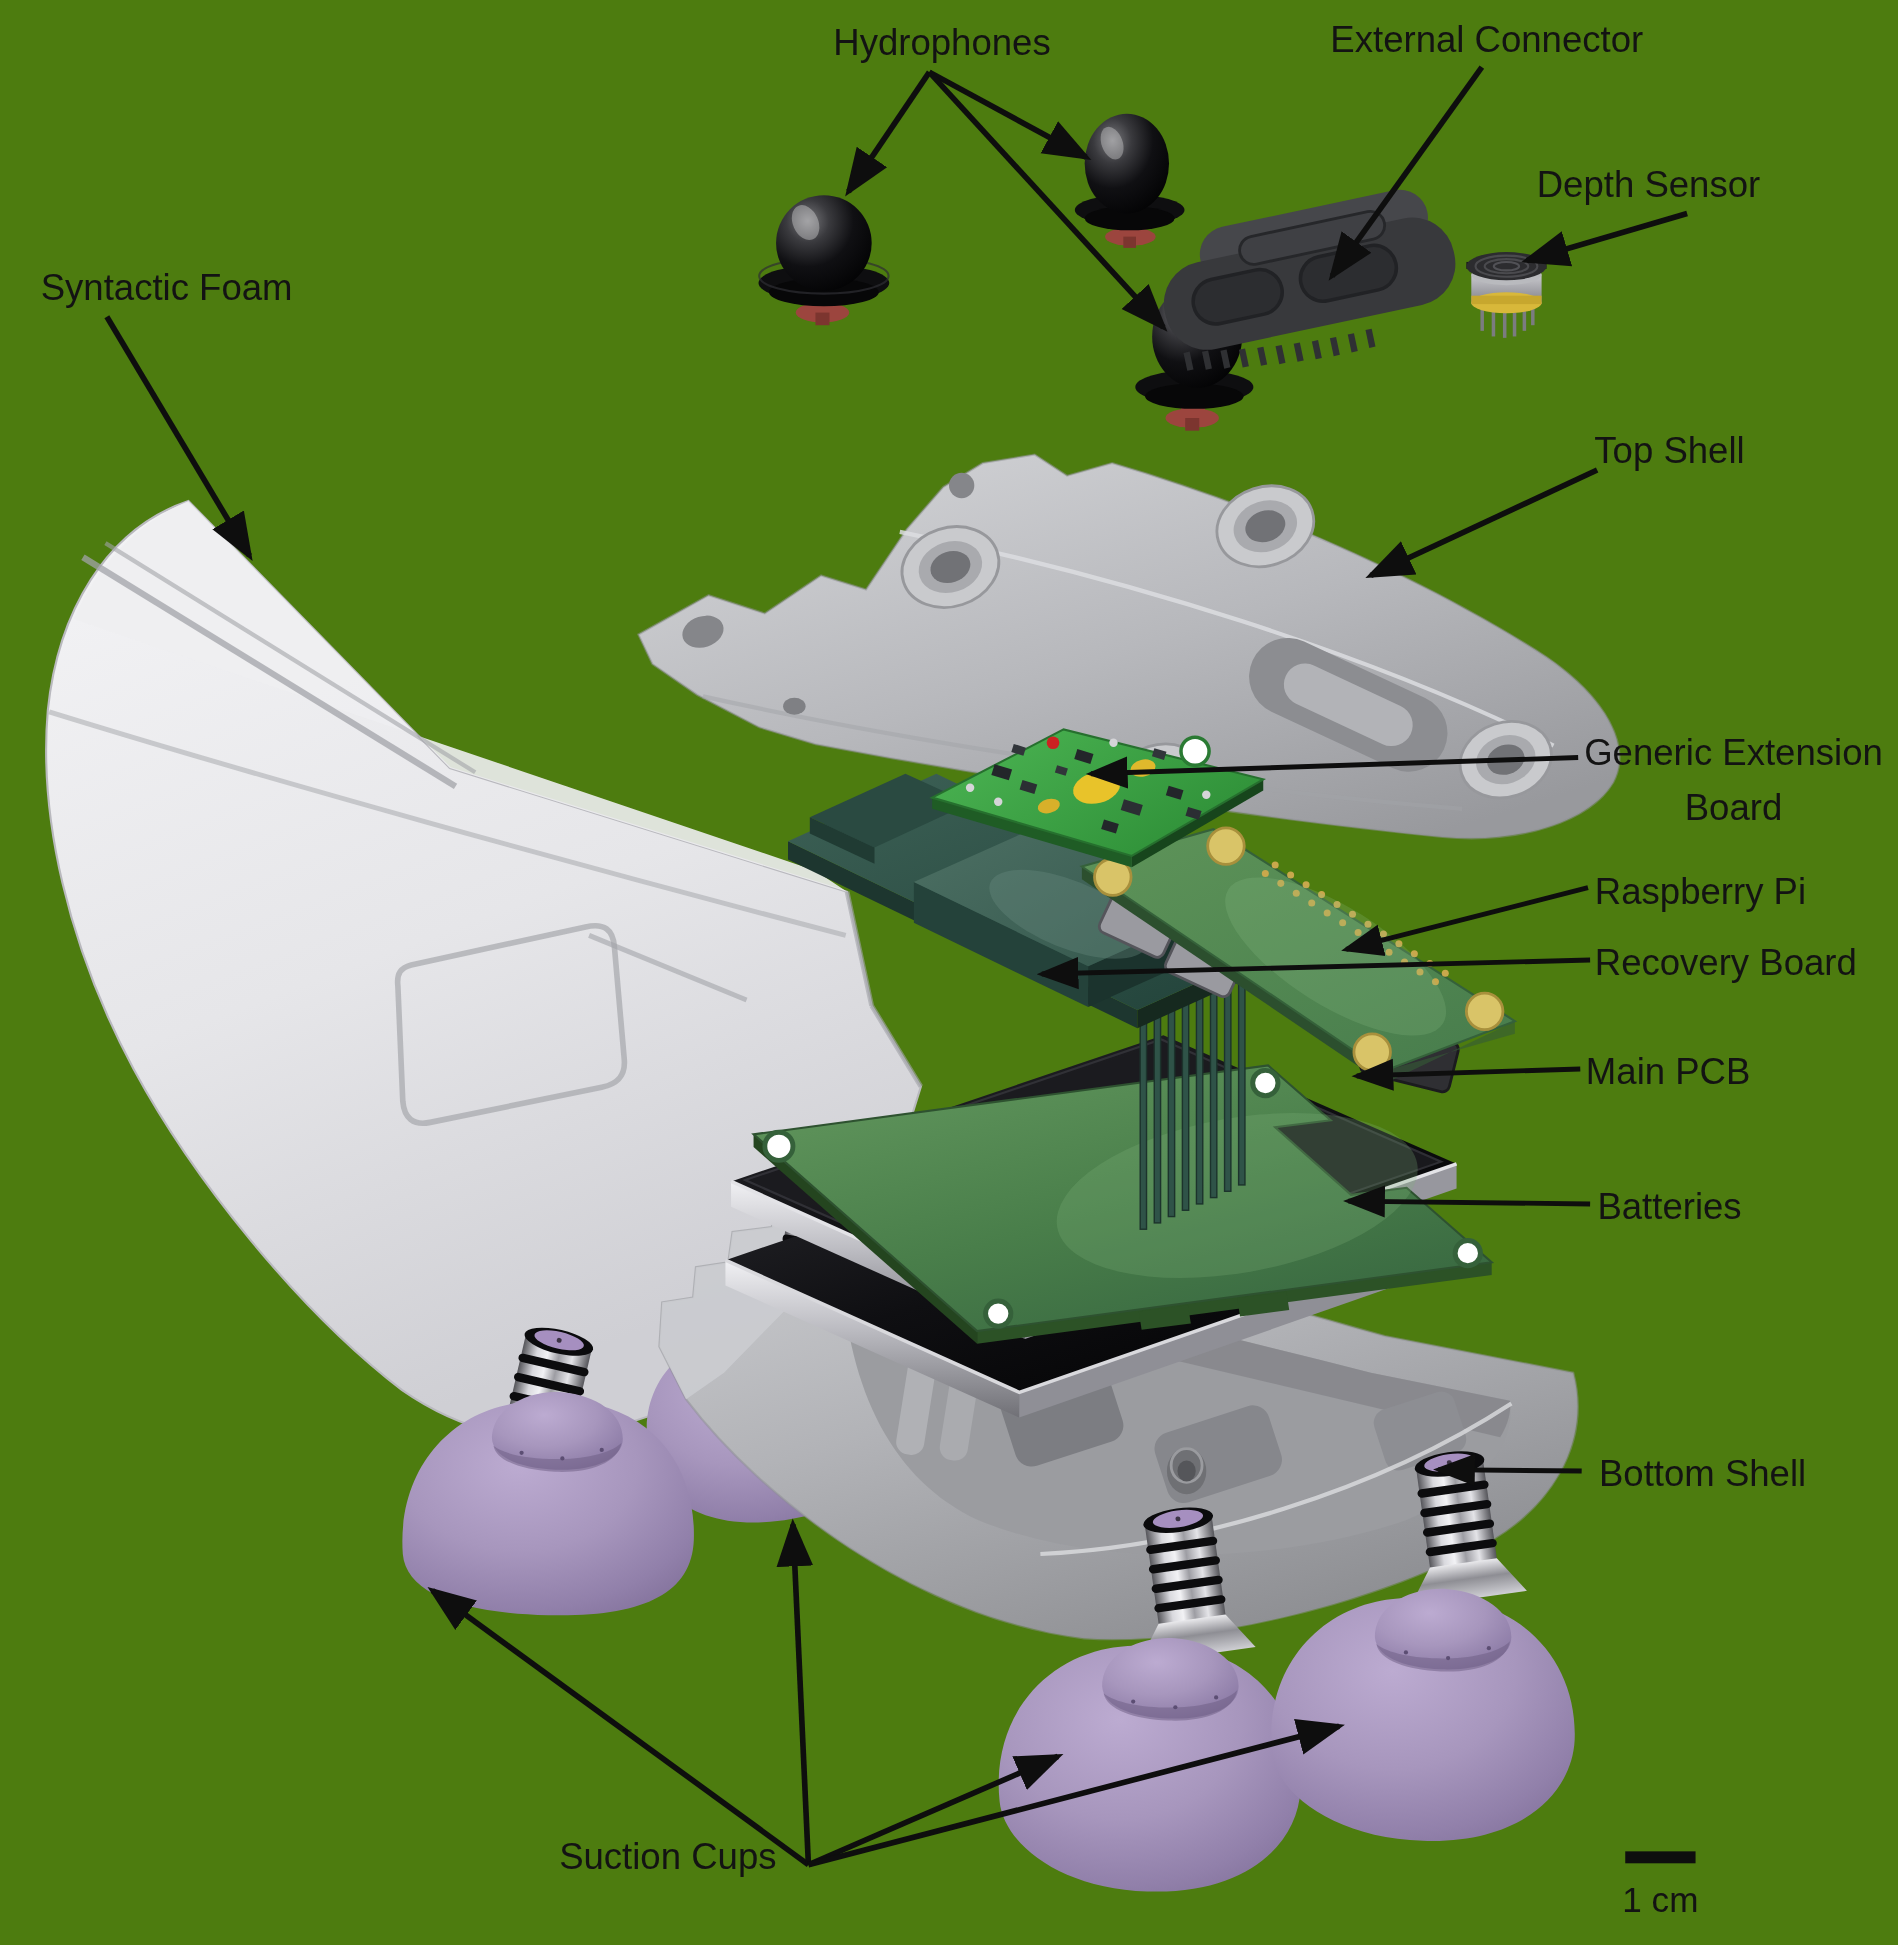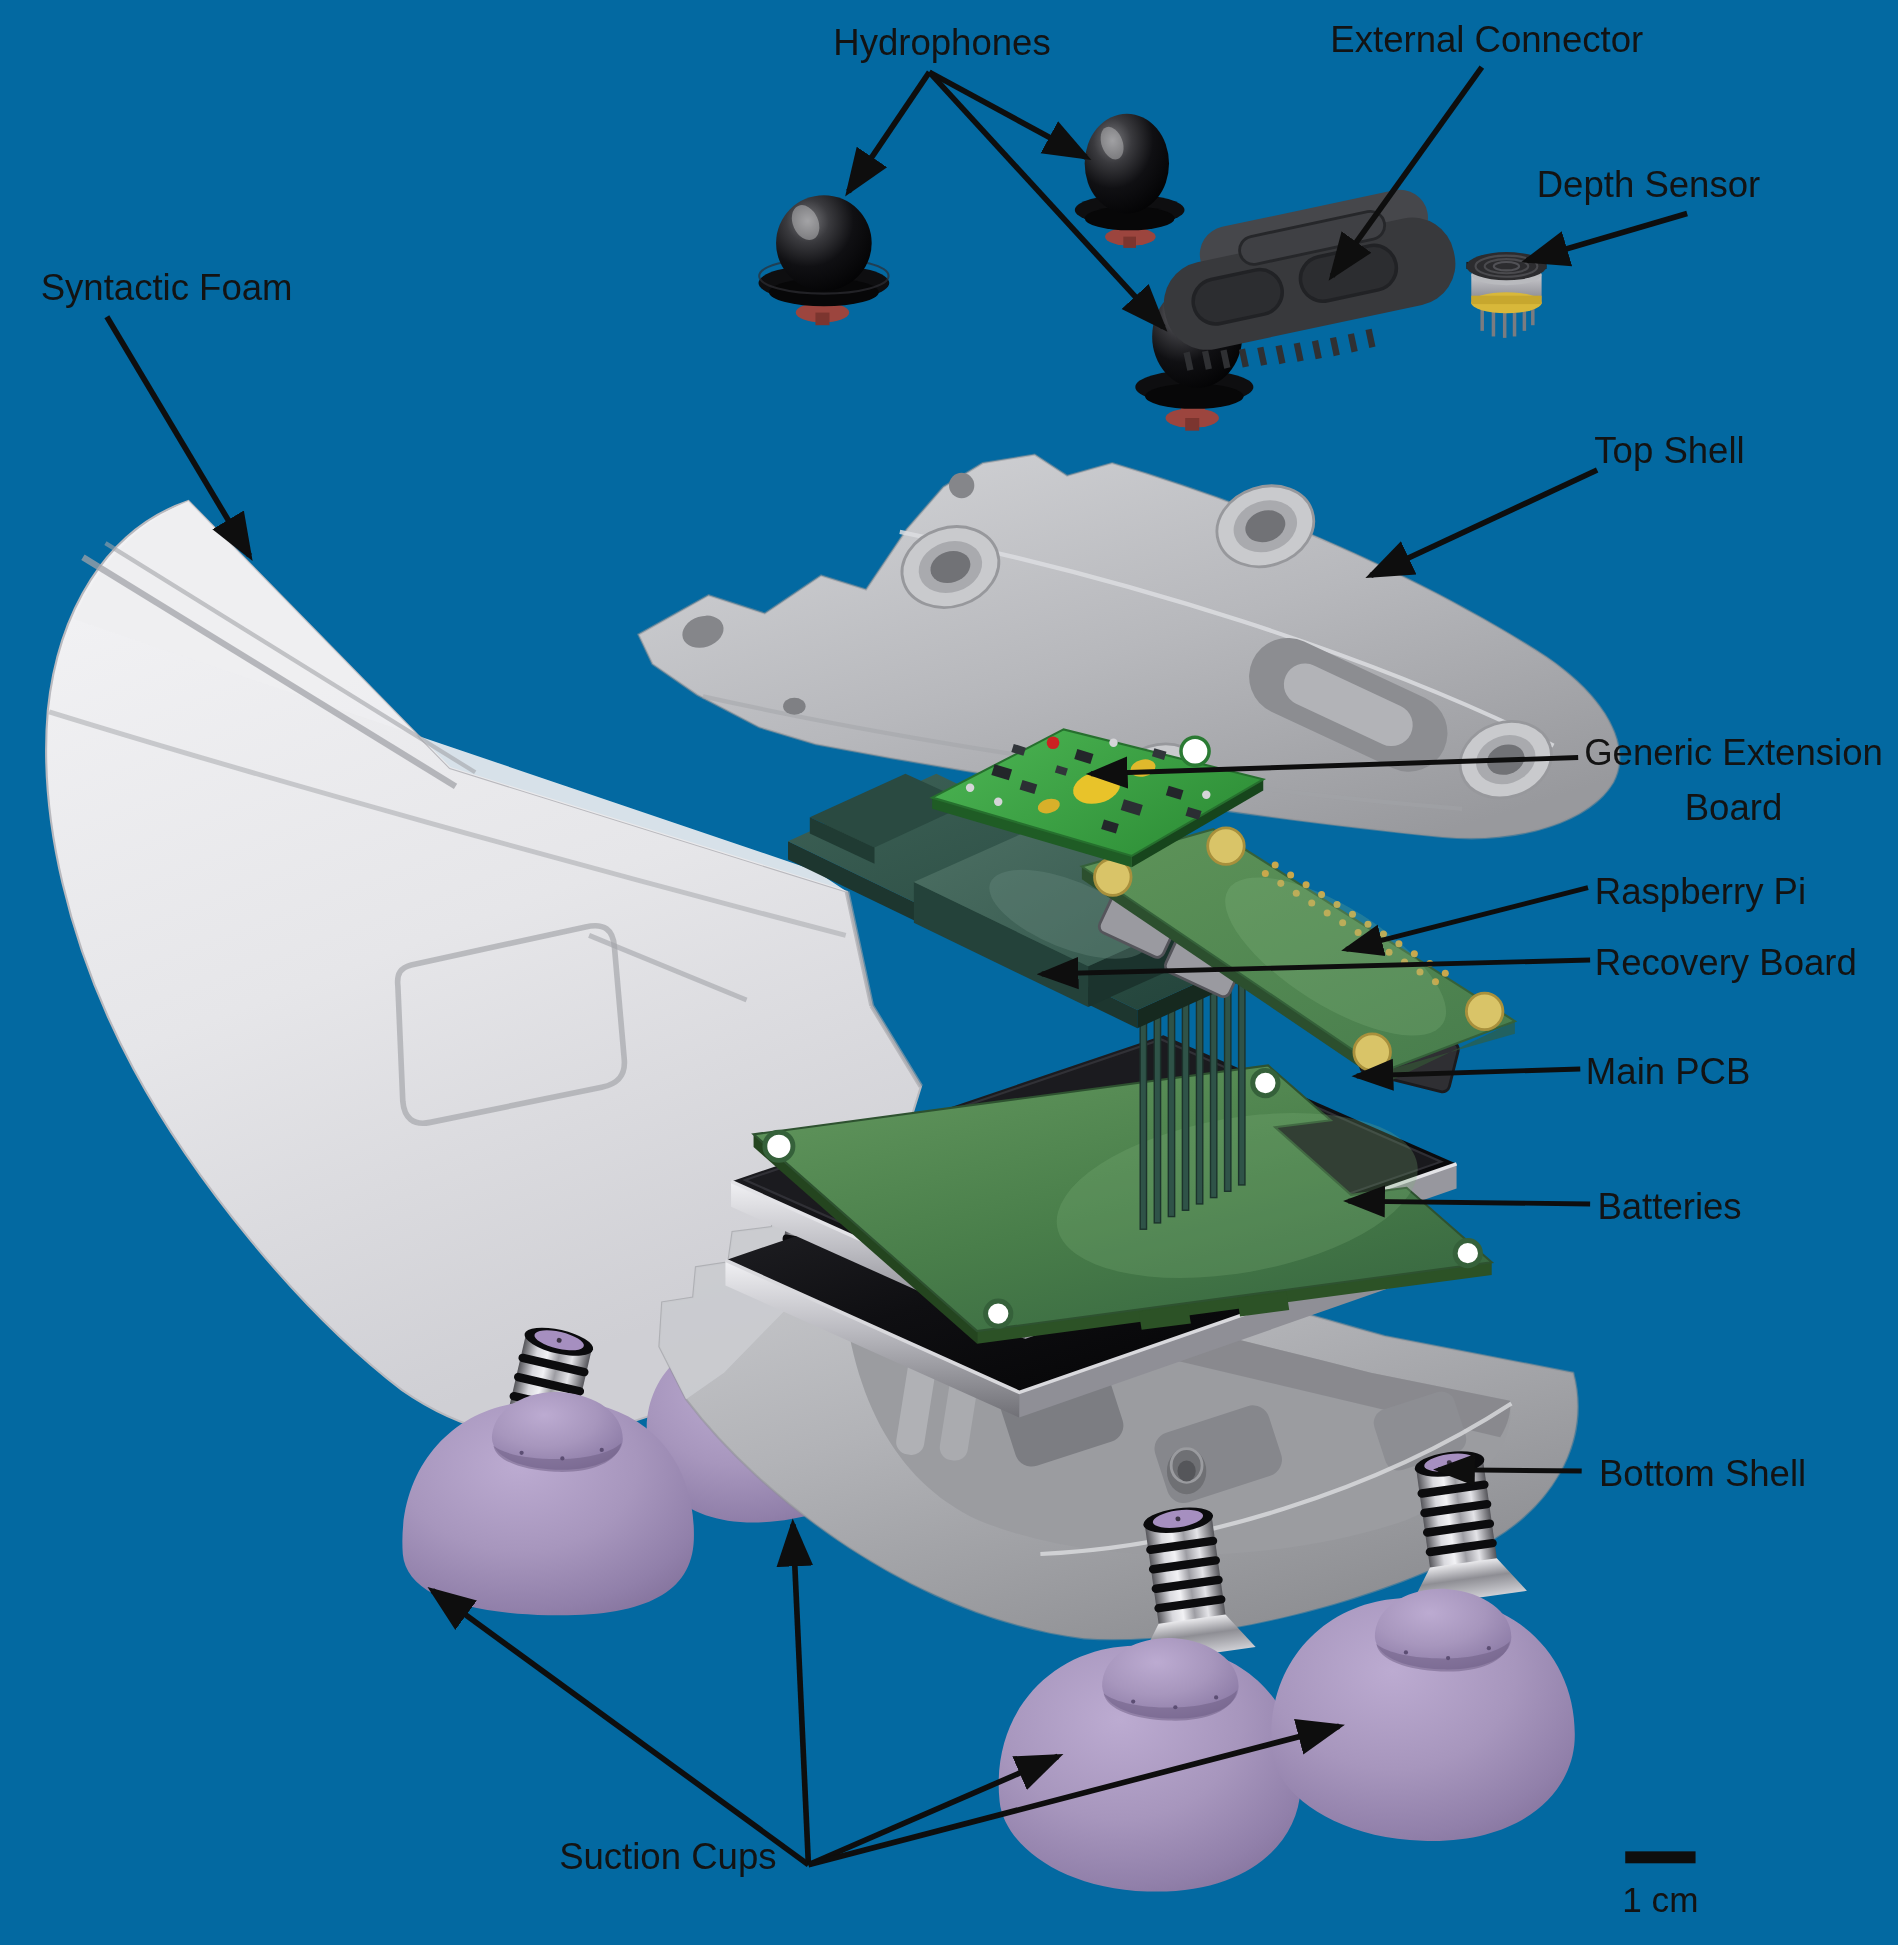--- a/index.html
+++ b/index.html
@@ -1,16 +1,16 @@
 <!DOCTYPE html>
 <html style="font-size:11.2px"><head>
 <meta charset="utf-8">
 <style>
   html,body{margin:0;padding:0;background:#ffffff;}
-  .stage{width:1898px;height:1946px;position:relative;background:#0369a1;overflow:hidden;}
+  .stage{width:1898px;height:1946px;position:relative;background:#4d7c0f;overflow:hidden;}
   svg{display:block;}
   text{font-family:"Liberation Sans", sans-serif;}
   .lbl{font-size:52px;fill:#131313;}
   .lbl-small{font-size:50px;fill:#131313;}
   .engrave{font-size:26px;fill:#84858a;opacity:.9;}
   .arrow{stroke:#0e0e0e;stroke-width:8;fill:none;}
   .arrow-thin{stroke:#0e0e0e;stroke-width:7;fill:none;}
   .crease{stroke:#a2a3a8;fill:none;}
   .crease-light{stroke:#dcdde0;fill:none;}
 </style>

